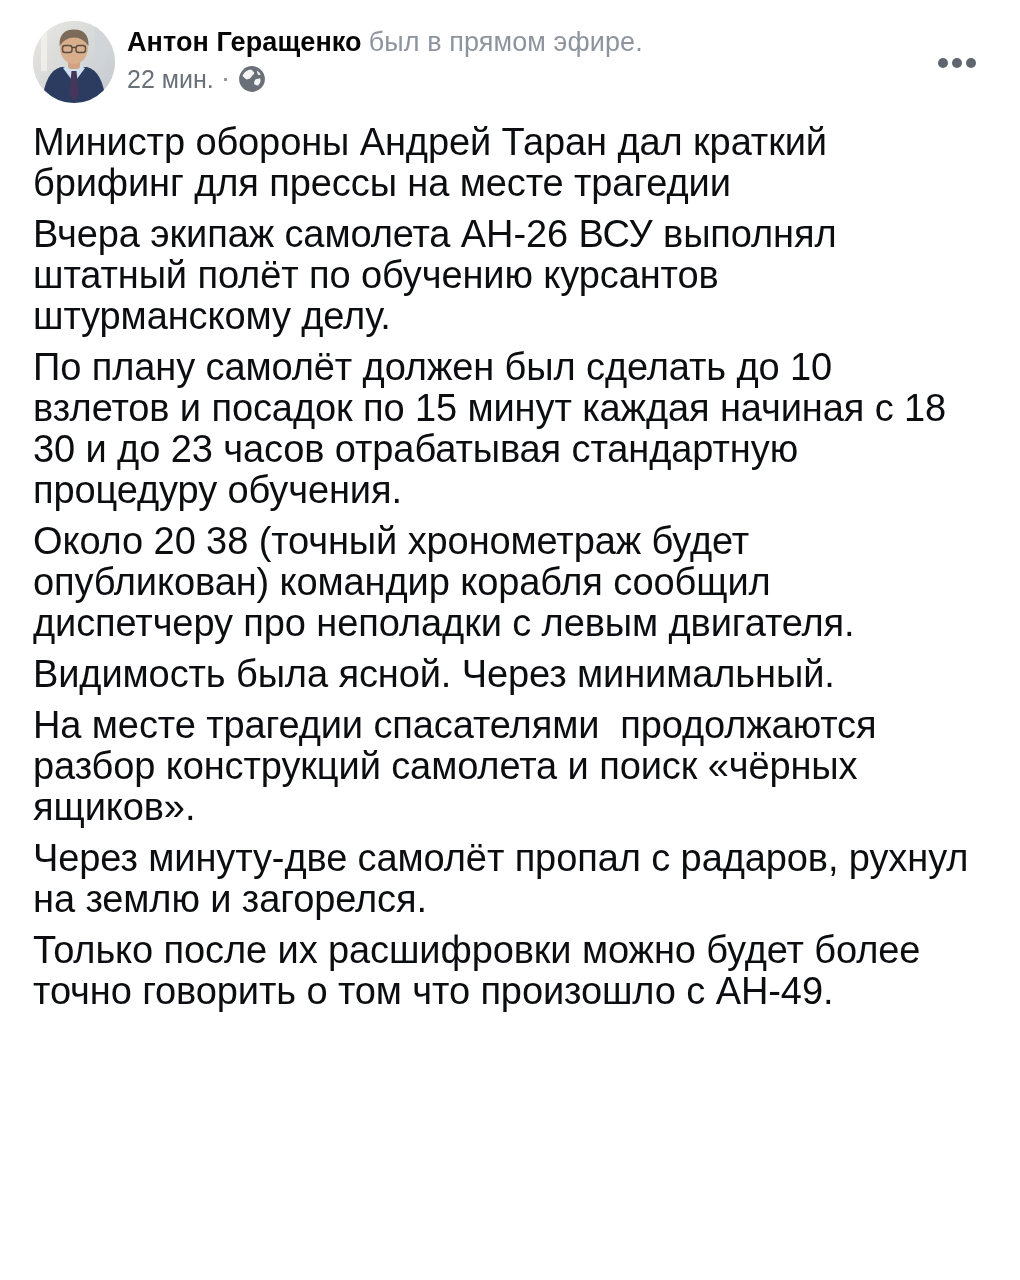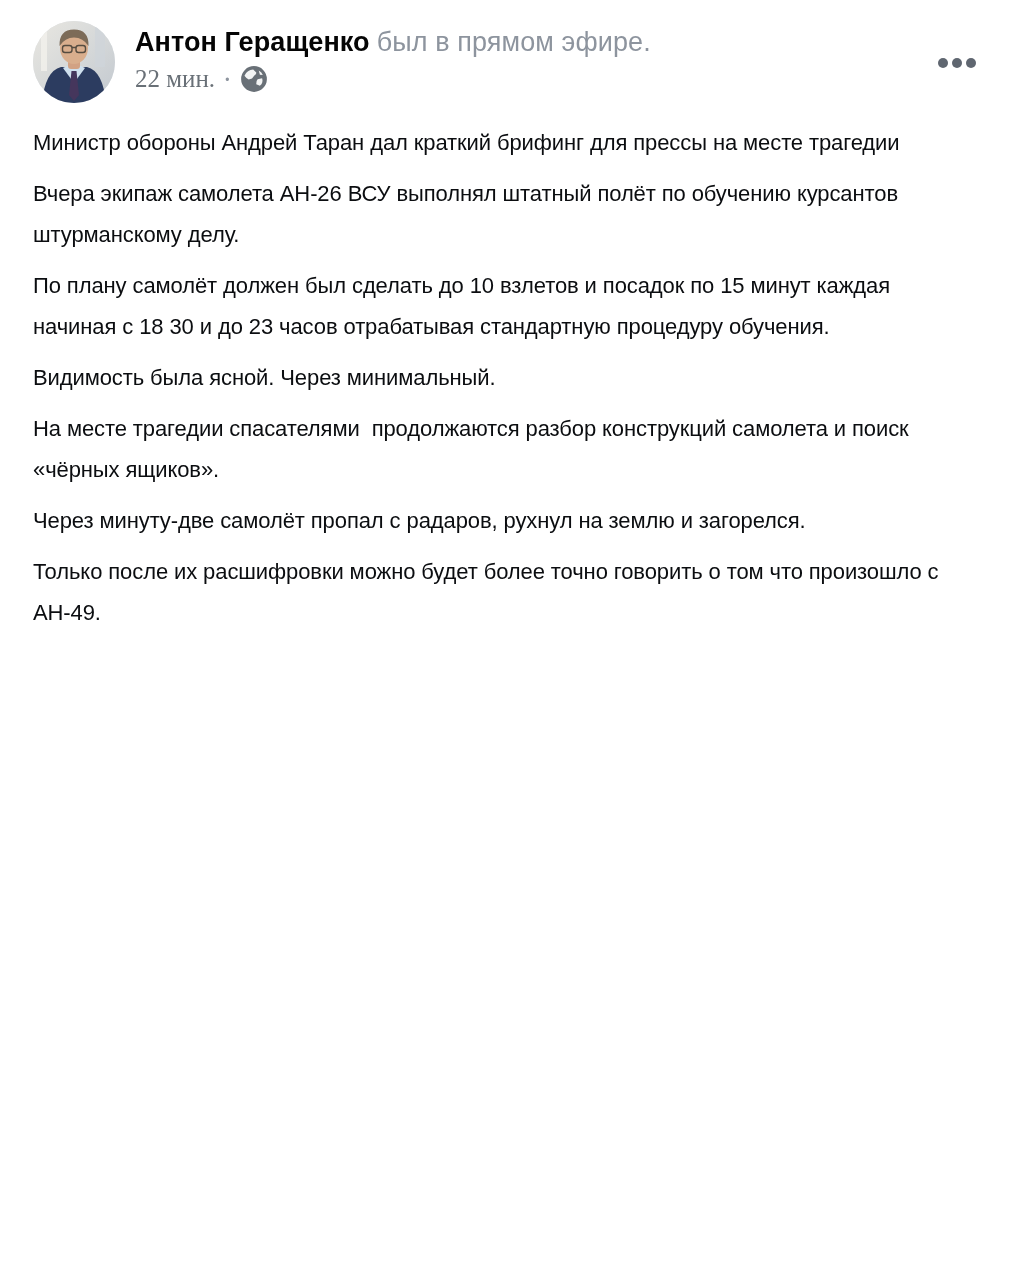--- a/index.html
+++ b/index.html
@@ -23,37 +23,36 @@
   .avatar {
     width: 82px;
     height: 82px;
     border-radius: 50%;
     overflow: hidden;
     flex: 0 0 auto;
     background: #dfe3e8;
     cursor: pointer;
   }
   .avatar svg { display: block; width: 100%; height: 100%; }
-  .header-info { margin-left: 20px; padding-top: 3px; min-width: 0; }
+  .header-info { margin-left: 12px; padding-top: 3px; min-width: 0; }
   .name-line {
     font-size: 27px;
     line-height: 36px;
     color: #8d949e;
     letter-spacing: 0.1px;
   }
   .author { font-weight: 700; color: #050505; cursor: pointer; }
   .activity { margin-left: 7px; }
   .meta-line {
     margin-top: 3px;
     display: flex;
     align-items: center;
     font-size: 25px;
     line-height: 32px;
     color: #697077;
-    font-family: Liberation Serif, serif;
   }
   .meta-sep { margin: 0 9px; font-weight: 700; font-size: 20px; color: #8d949e; }
   .globe { width: 28px; height: 28px; display: block; }
 
   .menu-button {
     position: absolute;
     top: 52px;
     right: 42px;
     display: flex;
     gap: 4px;
@@ -63,21 +62,21 @@
   .menu-button .dot {
     width: 10px;
     height: 10px;
     border-radius: 50%;
     background: #5f6670;
   }
 
   
   .post-body {
     padding: 19px 45px 0 33px;
-    font-size: 22px;
+    font-size: 38px;
     line-height: 41px;
     color: #0b0d10;
     letter-spacing: -0.1px;
   }
   .post-body p {
     margin: 0 0 10px 0;
     white-space: pre-wrap;
   }
 </style>
 </head>
@@ -131,19 +130,20 @@
       <span class="dot"></span>
       <span class="dot"></span>
       <span class="dot"></span>
     </div>
   </div>
 
   <div class="post-body">
     <p>Министр обороны Андрей Таран дал краткий брифинг для прессы на месте трагедии</p>
     <p>Вчера экипаж самолета АН-26 ВСУ выполнял штатный полёт по обучению курсантов штурманскому делу.</p>
     <p>По плану самолёт должен был сделать до 10 взлетов и посадок по 15 минут каждая начиная с 18 30 и до 23 часов отрабатывая стандартную процедуру обучения.</p>
+    <p>Около 20 38 (точный хронометраж будет опубликован) командир корабля сообщил диспетчеру про неполадки с левым двигателя.</p>
     <p>Видимость была ясной. Через минимальный.</p>
     <p>На месте трагедии спасателями  продолжаются разбор конструкций самолета и поиск «чёрных ящиков».</p>
     <p>Через минуту-две самолёт пропал с радаров, рухнул на землю и загорелся.</p>
     <p>Только после их расшифровки можно будет более точно говорить о том что произошло с АН-49.</p>
   </div>
 
 </div>
 
 </body></html>

